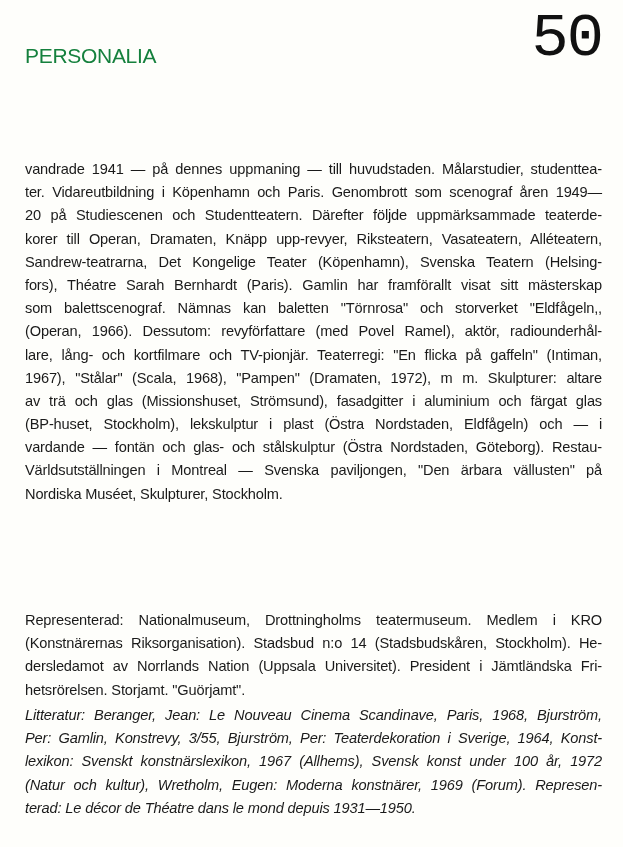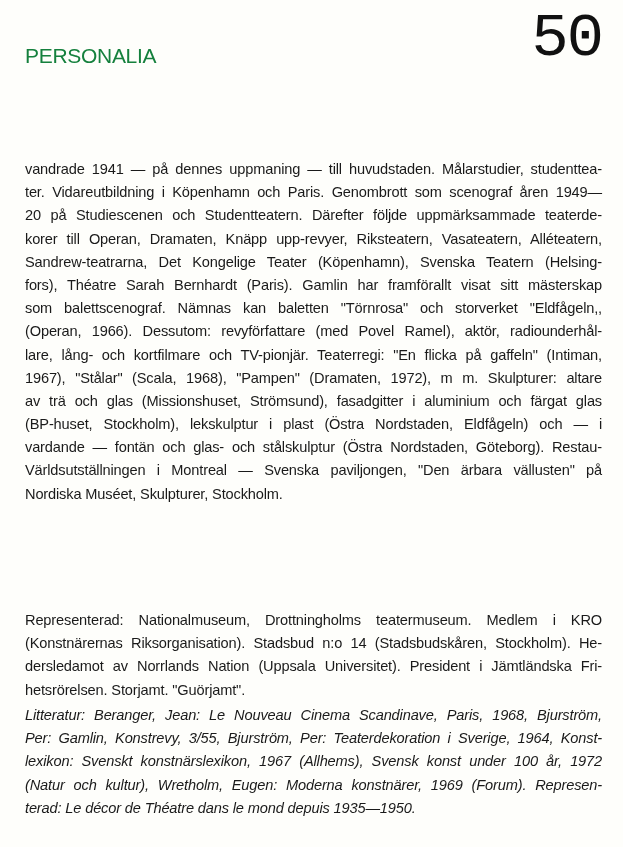--- a/index.html
+++ b/index.html
@@ -59,14 +59,14 @@
     <span class="line">Representerad: Nationalmuseum, Drottningholms teatermuseum. Medlem i KRO</span>
     <span class="line">(Konstnärernas Riksorganisation). Stadsbud n:o 14 (Stadsbudskåren, Stockholm). He-</span>
     <span class="line">dersledamot av Norrlands Nation (Uppsala Universitet). President i Jämtländska Fri-</span>
     <span class="line last">hetsrörelsen. Storjamt. "Guörjamt".</span>
   </div>
 <div class="body-text" id="p3">
     <span class="line">Litteratur: Beranger, Jean: Le Nouveau Cinema Scandinave, Paris, 1968, Bjurström,</span>
     <span class="line">Per: Gamlin, Konstrevy, 3/55, Bjurström, Per: Teaterdekoration i Sverige, 1964, Konst-</span>
     <span class="line">lexikon: Svenskt konstnärslexikon, 1967 (Allhems), Svensk konst under 100 år, 1972</span>
     <span class="line">(Natur och kultur), Wretholm, Eugen: Moderna konstnärer, 1969 (Forum). Represen-</span>
-    <span class="line last">terad: Le décor de Théatre dans le mond depuis 1935—1950.</span>
+    <span class="line last">terad: Le décor de Théatre dans le mond depuis 1931—1950.</span>
   </div>
 
 </body></html>

